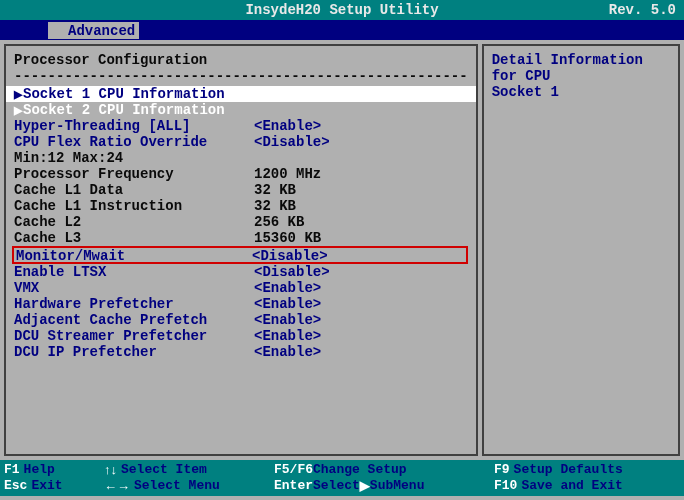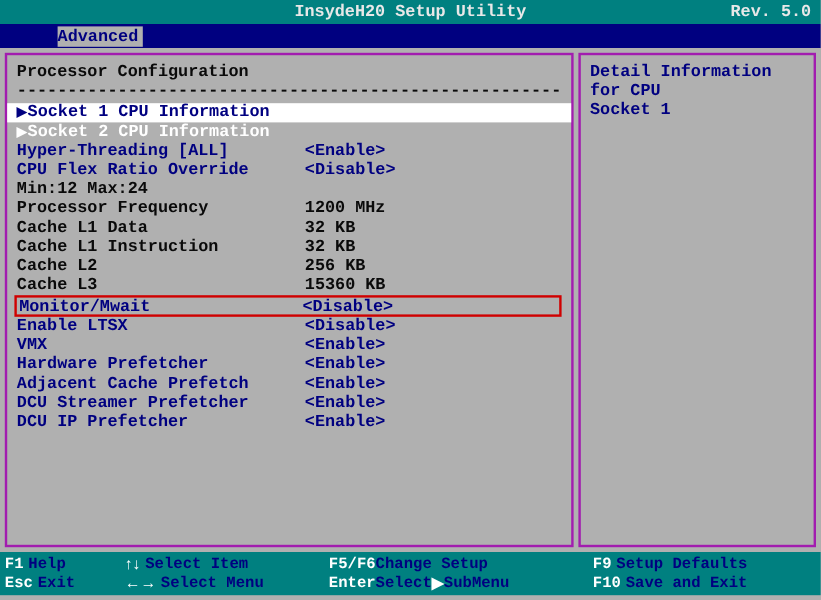--- a/index.html
+++ b/index.html
@@ -31,33 +31,33 @@
   }
   .tabbar {
     height: 20px;
     background: #000080;
     display: flex;
     align-items: center;
   }
   .tab {
     background: #b0b0b0;
     color: #000080;
-    padding: 1px 4px 0 0;
+    padding: 1px 4px 0 20px;
     margin-left: 48px;
     font-weight: bold;
   }
   .content {
     display: flex;
     height: 420px;
     background: #b0b0b0;
     padding: 4px;
     gap: 4px;
   }
   .panel {
-    border: 2px solid #a21caf;
+    border: 2px solid #404040;
     padding: 6px 8px;
     color: #000080;
   }
   .panel-left {
     flex: 1;
   }
   .panel-right {
     width: 208px;
   }
   .section-title {

